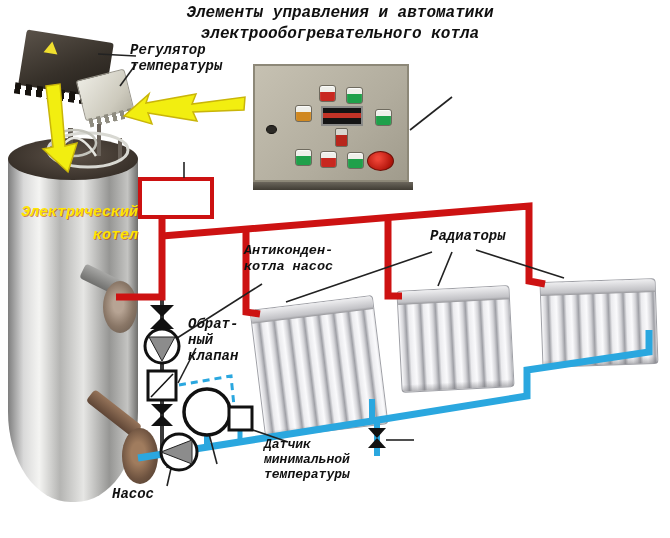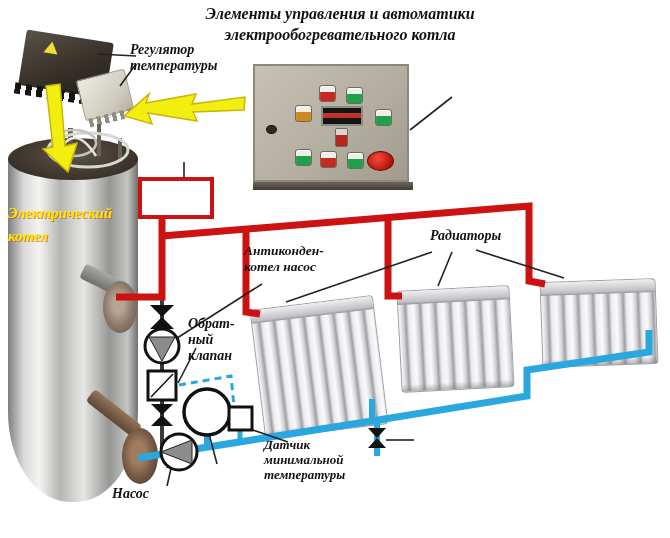--- a/index.html
+++ b/index.html
@@ -1,30 +1,30 @@
 <!DOCTYPE html>
 <html style="--background: #ffffff; --label-text: #111111; --supply-pipe: #cd1212; --return-pipe: #2aa7df; --arrow-yellow: #f2ee10; --arrow-yellow-edge: #c9b50a; --boiler-label: #ffe600; --safety-box-border: #cc1111; --symbol-stroke: #111111; --pump-triangle: #8c8c8c;"><head>
 <meta charset="utf-8">
 <style>
   html,body{margin:0;padding:0;background:#fff;}
   .scene{position:relative;width:670px;height:538px;background:var(--background,#fff);
-         font-family:Liberation Serif, serif;overflow:hidden;}
+         font-family:Liberation Mono, monospace;overflow:hidden;}
   .lbl{position:absolute;font-weight:bold;font-style:italic;color:var(--label-text,#111);
        font-size:14px;line-height:1.15;white-space:pre-line;z-index:6;}
   .lbl.center{text-align:left;}
   .title{position:absolute;left:105px;top:3px;width:470px;text-align:center;
          font-weight:bold;font-style:italic;font-size:16px;line-height:1.32;
          color:#101010;white-space:pre-line;z-index:6;}
   
   .boiler{position:absolute;left:8px;top:150px;width:130px;height:352px;z-index:1;
     background:linear-gradient(90deg,#7e7e7e 0%,#d9d9d9 12%,#f4f4f2 24%,#b5b5b3 40%,#e6e6e4 58%,#969694 78%,#c4c4c2 92%,#6f6f6d 100%);
     border-radius:10px 10px 48% 48% / 12px 12px 90px 90px;}
   .boiler::before{content:"";position:absolute;left:0;top:-12px;width:100%;height:42px;
     border-radius:50%;background:radial-gradient(ellipse at 50% 40%,#5d5248 0%,#3a322b 70%,#241f1a 100%);}
-  .boiler-label{position:absolute;left:0;top:52px;width:100%;text-align:left;z-index:2;
+  .boiler-label{position:absolute;left:0;top:52px;width:100%;text-align:right;z-index:2;
     font-weight:bold;font-style:italic;font-size:15px;line-height:1.5;white-space:pre-line;
     color:var(--boiler-label,#ffe600);text-shadow:1px 1px 0 rgba(190,60,0,.55);}
   .pipe-stub{position:absolute;z-index:1;}
   .outlet-pipe{left:80px;top:274px;width:52px;height:16px;transform:rotate(26deg);
     background:linear-gradient(180deg,#a8a8a6,#6f6f6d);border-radius:4px;}
   .outlet-flange{left:103px;top:281px;width:34px;height:52px;border-radius:50%;
     background:radial-gradient(ellipse at 45% 45%,#b7a494 20%,#8a7767 55%,#5f5247 100%);}
   .bottom-pipe{left:84px;top:406px;width:60px;height:15px;transform:rotate(38deg);
     background:linear-gradient(180deg,#96745a,#5f4636);border-radius:4px;}
   .bottom-flange{left:122px;top:428px;width:36px;height:56px;border-radius:50%;
@@ -183,21 +183,21 @@
     </g>
     <g fill="var(--symbol-stroke,#111)">
       <polygon points="368,428 386,428 377,438"></polygon>
         <polygon points="368,448 386,448 377,438"></polygon>
     </g>
   </svg>
 
   <div class="lbl center" style="left:130px;top:42px;width:108px;">Регулятор
 температуры</div>
   <div class="lbl center" style="left:244px;top:243px;width:116px;font-size:13.5px;">Антиконден-
-котел насос</div>
+котла насос</div>
   <div class="lbl" style="left:430px;top:228px;">Радиаторы</div>
   <div class="lbl center" style="left:188px;top:316px;width:62px;">Обрат-
 ный
 клапан</div>
   <div class="lbl center" style="left:264px;top:438px;width:116px;font-size:13px;">Датчик
 минимальной
 температуры</div>
   <div class="lbl" style="left:112px;top:486px;text-align:right;">Насос</div>
 </div>
 

